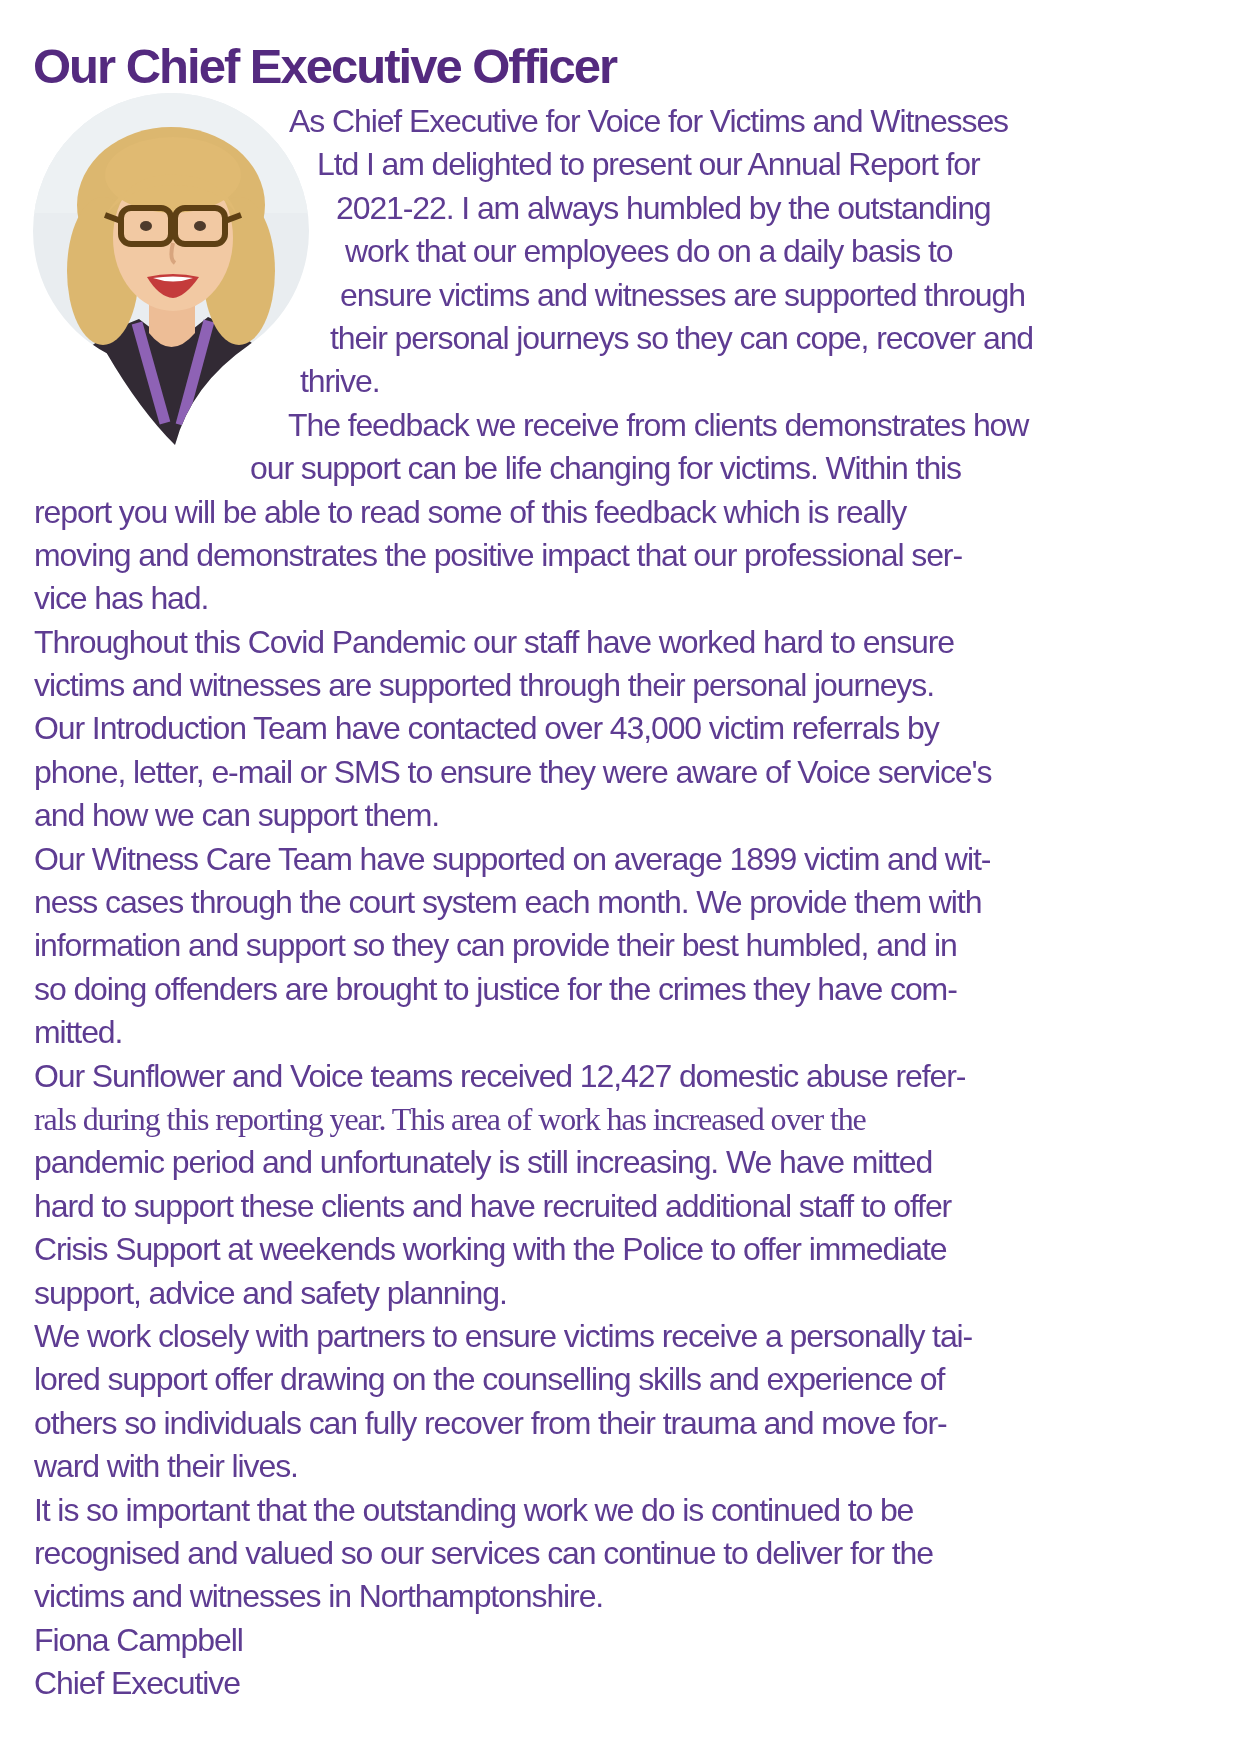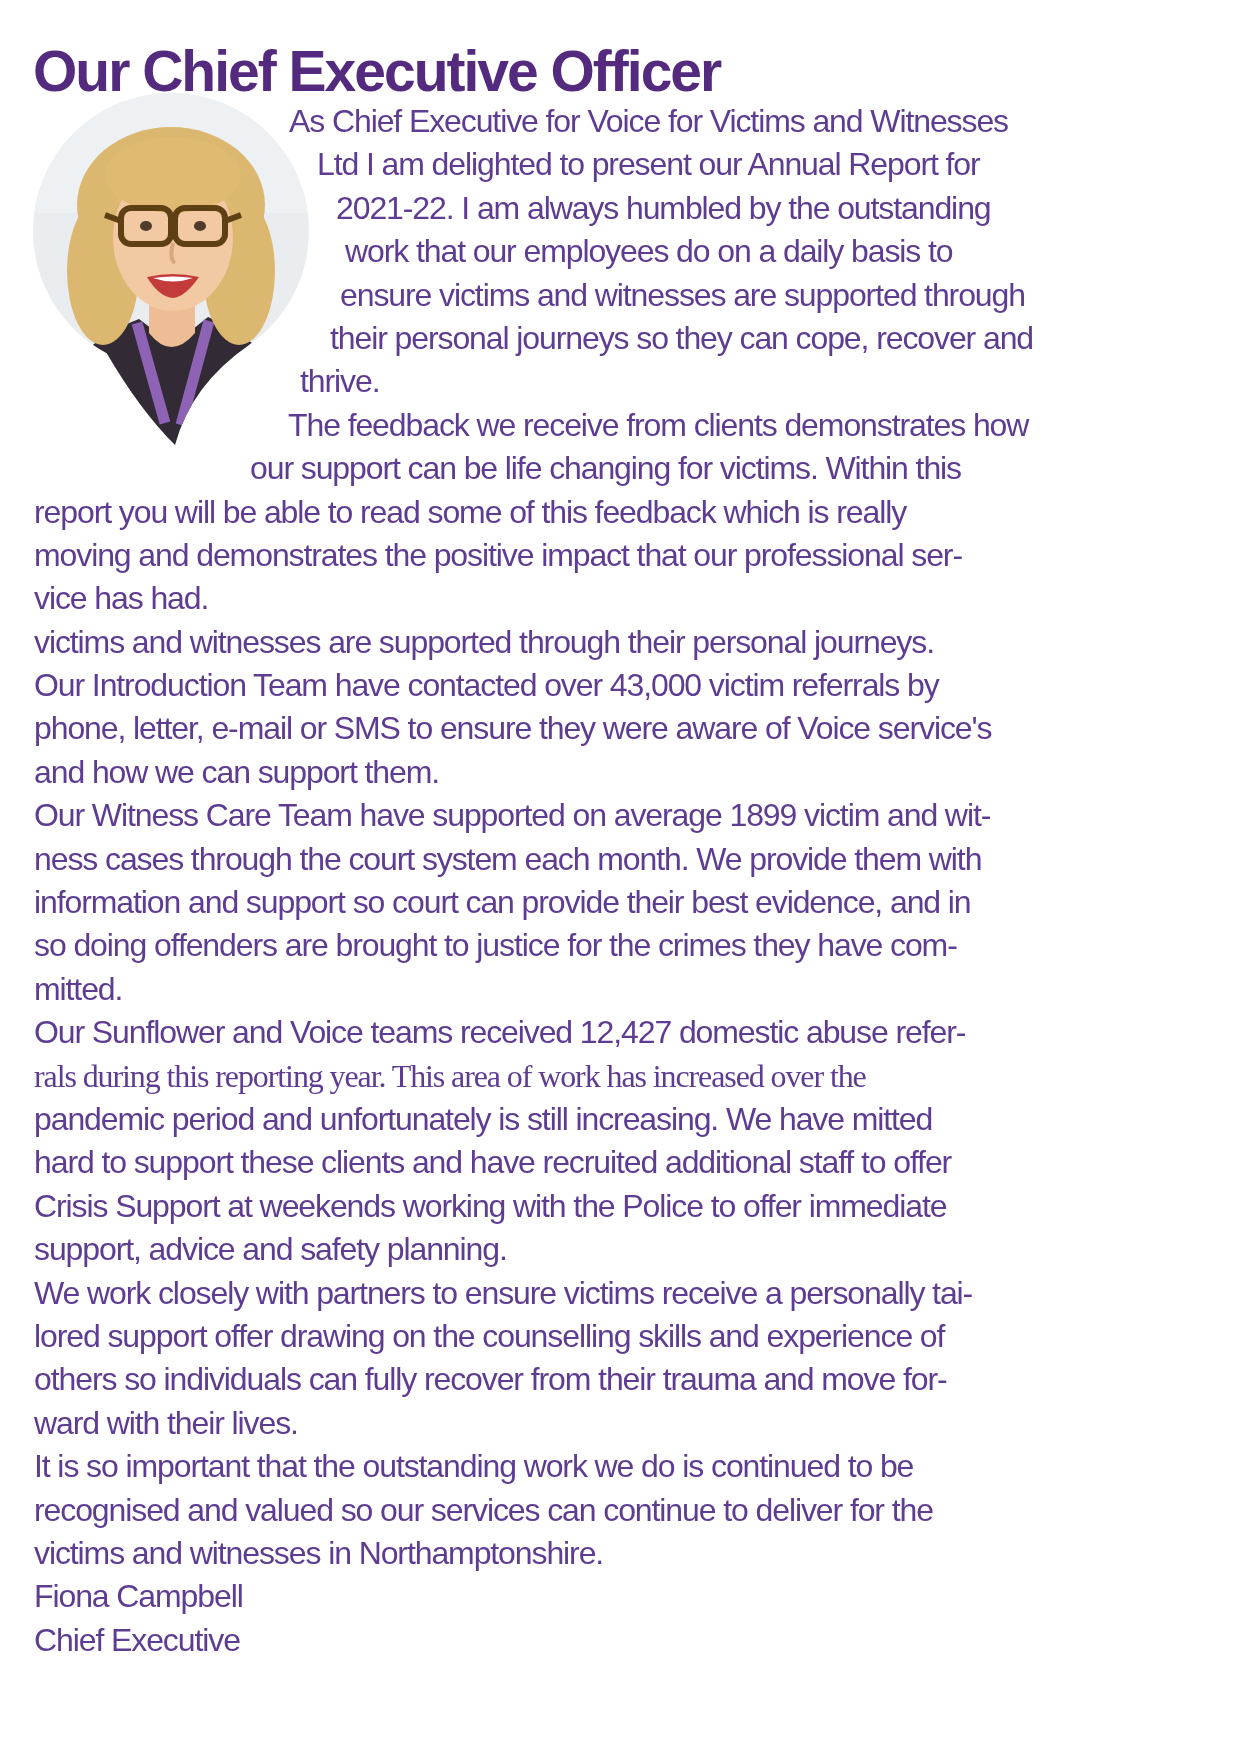--- a/index.html
+++ b/index.html
@@ -9,21 +9,21 @@
     height:1763px;
     background:#ffffff;
     overflow:hidden;
     font-family:"Liberation Sans",sans-serif;
   }
   .title{
     position:absolute;
     left:33px;
     top:38px;
     margin:0;
-    font-size:57px;
+    font-size:49px;
     font-weight:bold;
     letter-spacing:-2px;
     color:#542a7f;
     white-space:nowrap;
   }
   .photo{
     position:absolute;
     left:33px;
     top:93px;
     width:276px;
@@ -122,27 +122,28 @@
       <div class="line" style="padding-left: 302px;">2021-22. I am always humbled by the outstanding</div>
       <div class="line" style="padding-left: 311px;">work that our employees do on a daily basis to</div>
       <div class="line" style="padding-left: 306px;">ensure victims and witnesses are supported through</div>
       <div class="line" style="padding-left: 296px;">their personal journeys so they can cope, recover and</div>
       <div class="line" style="padding-left: 266px;">thrive.</div>
       <div class="line" style="padding-left: 254px;">The feedback we receive from clients demonstrates how</div>
       <div class="line" style="padding-left: 216px;">our support can be life changing for victims. Within this</div>
       <div class="line" style="padding-left: 0px;">report you will be able to read some of this feedback which is really</div>
       <div class="line" style="padding-left: 0px;">moving and demonstrates the positive impact that our professional ser-</div>
       <div class="line" style="padding-left: 0px;">vice has had.</div>
+      <div class="line" style="padding-left: 0px;">Throughout this Covid Pandemic our staff have worked hard to ensure</div>
       <div class="line" style="padding-left: 0px;">victims and witnesses are supported through their personal journeys.</div>
       <div class="line" style="padding-left: 0px;">Our Introduction Team have contacted over 43,000 victim referrals by</div>
       <div class="line" style="padding-left: 0px;">phone, letter, e-mail or SMS to ensure they were aware of Voice service's</div>
       <div class="line" style="padding-left: 0px;">and how we can support them.</div>
       <div class="line" style="padding-left: 0px;">Our Witness Care Team have supported on average 1899 victim and wit-</div>
       <div class="line" style="padding-left: 0px;">ness cases through the court system each month. We provide them with</div>
-      <div class="line" style="padding-left: 0px;">information and support so court can provide their best evidence, and in</div>
+      <div class="line" style="padding-left: 0px;">information and support so they can provide their best humbled, and in</div>
       <div class="line" style="padding-left: 0px;">so doing offenders are brought to justice for the crimes they have com-</div>
       <div class="line" style="padding-left: 0px;">mitted.</div>
       <div class="line" style="padding-left: 0px;">Our Sunflower and Voice teams received 12,427 domestic abuse refer-</div>
       <div class="line" style="padding-left: 0px; font-family: Liberation Serif, serif;">rals during this reporting year. This area of work has increased over the</div>
       <div class="line" style="padding-left: 0px;">pandemic period and unfortunately is still increasing. We have mitted</div>
       <div class="line" style="padding-left: 0px;">hard to support these clients and have recruited additional staff to offer</div>
       <div class="line" style="padding-left: 0px;">Crisis Support at weekends working with the Police to offer immediate</div>
       <div class="line" style="padding-left: 0px;">support, advice and safety planning.</div>
       <div class="line" style="padding-left: 0px;">We work closely with partners to ensure victims receive a personally tai-</div>
       <div class="line" style="padding-left: 0px;">lored support offer drawing on the counselling skills and experience of</div>

